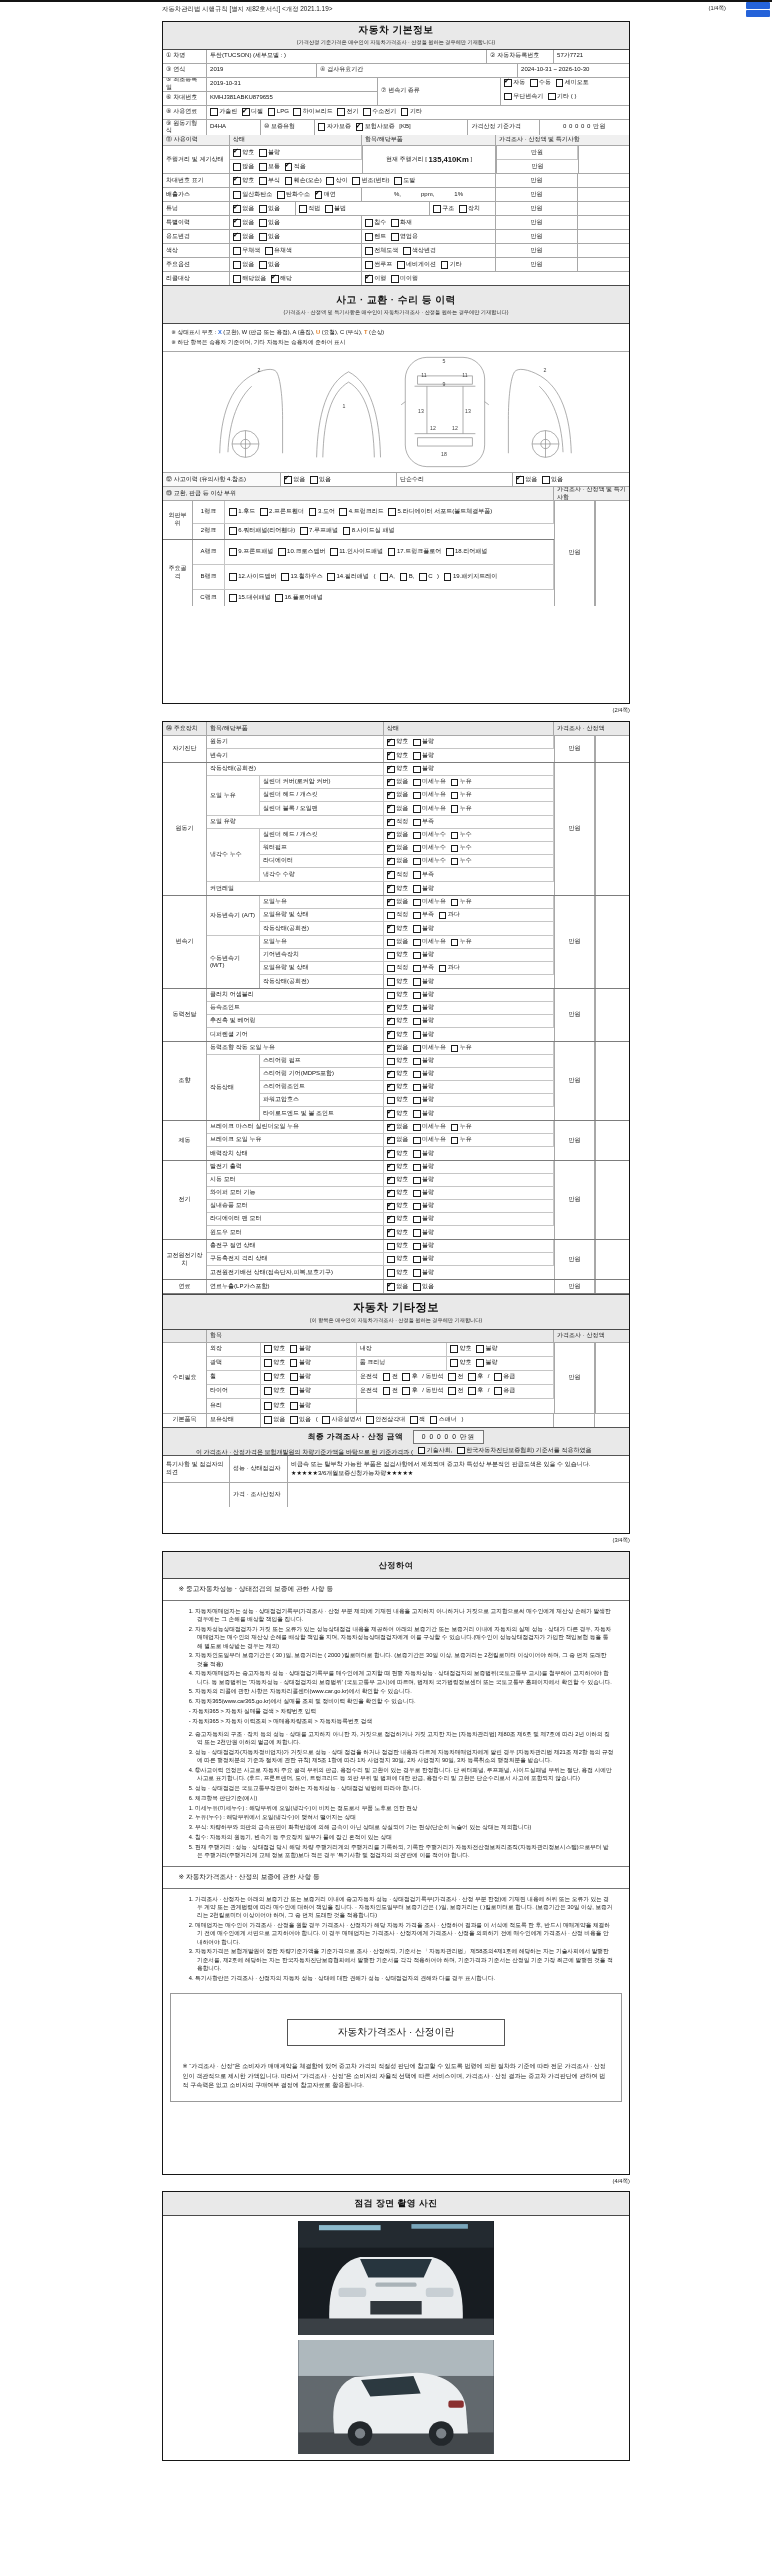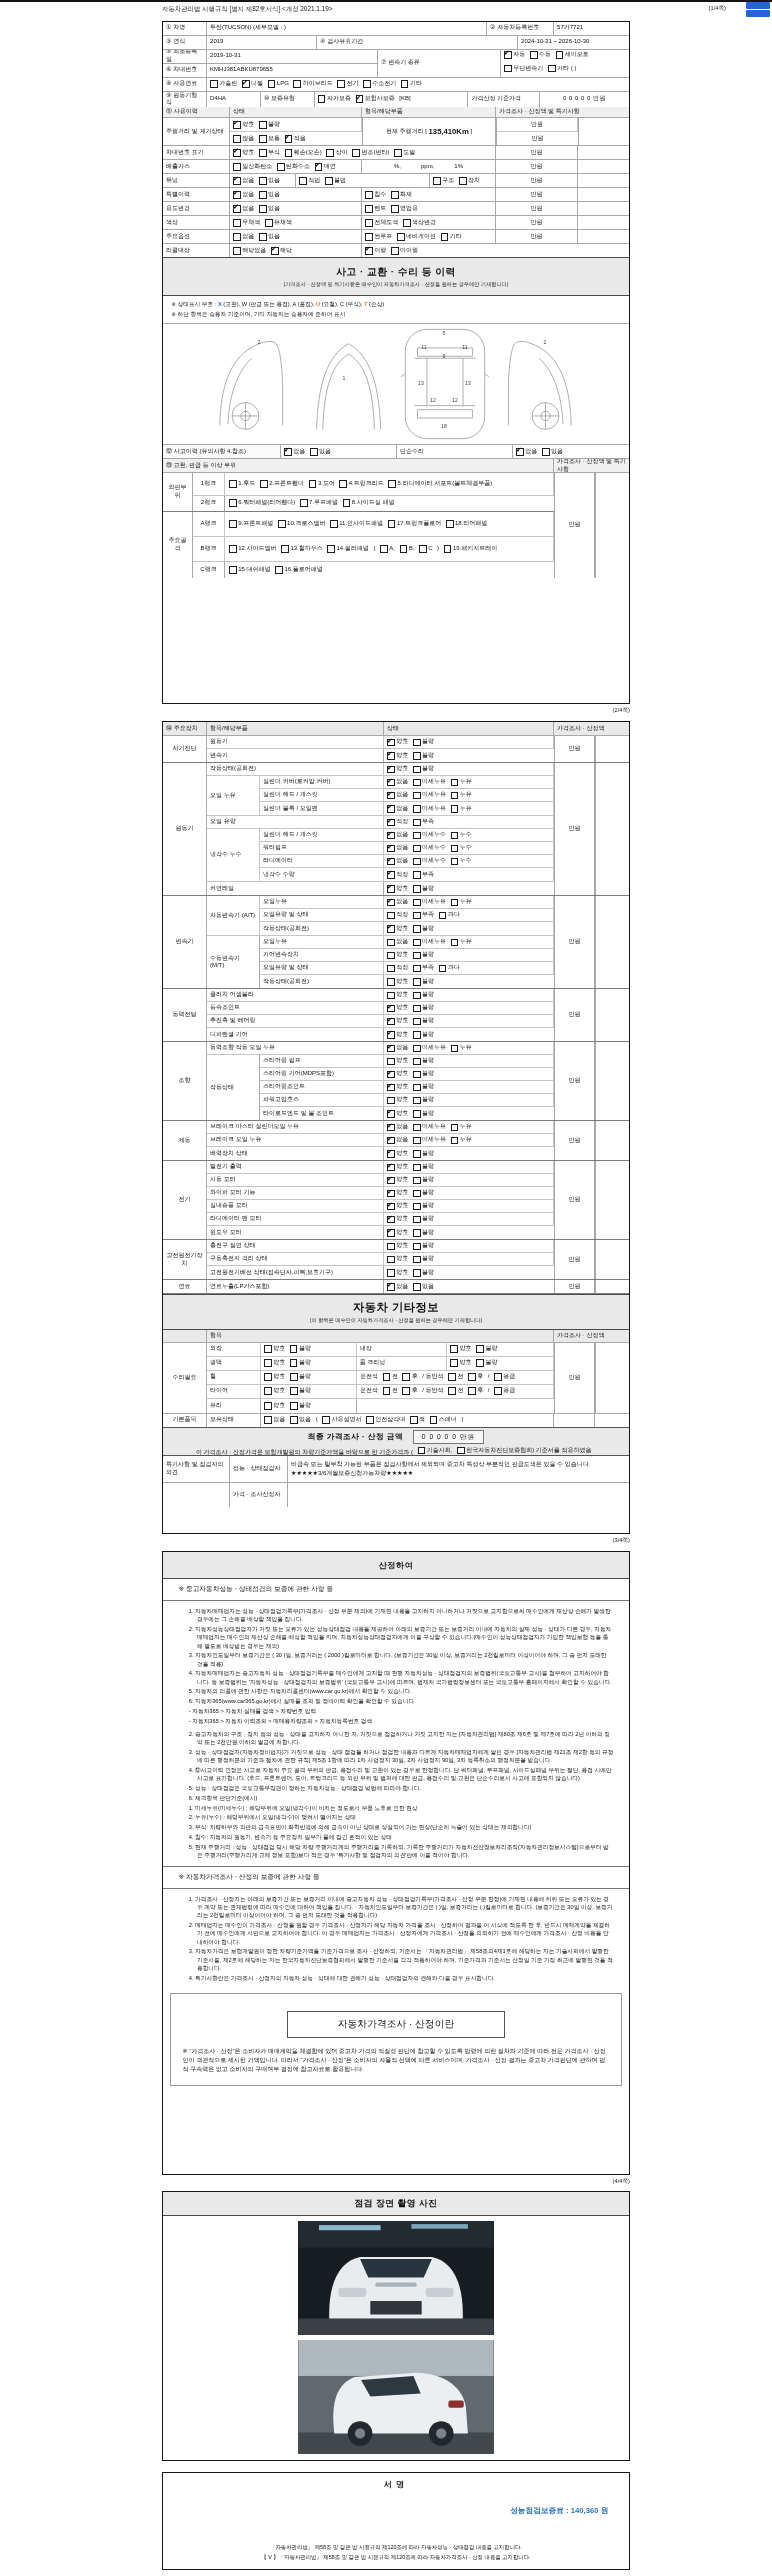--- a/index.html
+++ b/index.html
@@ -35,37 +35,41 @@
   .cl{font-size:6px;}
   .wrap{flex-wrap:wrap;}
   .pre{white-space:pre;}
   .legend{padding:4.1px 8.2px;font-size:5.7px;line-height:1.65;border-bottom:0.5px solid #a8a8a8;}
   .diagram{position:relative;height:120px;border-bottom:0.5px solid #a8a8a8;}
   .dn{position:absolute;font-size:5.2px;color:#444;transform:translate(-50%,-50%);}
   .nhead{border-top:0.5px solid #777;border-bottom:0.5px solid #777;padding:6.2px 15.5px;font-size:6.7px;}
   .nlist .ni{font-size:5.7px;line-height:1.45;margin:4.6px 0;padding-left:8.2px;text-indent:-8.2px;}
   .nlist .ni.sub{margin-left:10.3px;margin-top:1.5px;margin-bottom:1.5px;}
   .cbox{border:0.5px solid #999;margin:8.2px 7.2px;padding:9.3px 8.2px 10.3px;}
-  .cbox .cbt{border:0.5px solid #555;width:216px;margin:8px auto;text-align:center;font-size:9.8px;padding:6.2px 0;}
+  .cbox .cbt{border:0.5px solid #555;width:216px;margin:16px auto;text-align:center;font-size:9.8px;padding:6.2px 0;}
   .cbox .cbx{font-size:6px;line-height:1.55;margin-top:8.2px;padding:0 3.1px;}
   .photo{width:196px;height:114px;margin:5.2px auto;position:relative;overflow:hidden;background:#1a1f24;}
   svg{display:block;}
 </style>
 </head>
 <body>
 
 <div id="page">
   <div class="topbar"></div>
   <div class="badge" style="right:3.1px;top:2.1px;background:#2563d9;"></div>
   <div class="badge" style="right:3.1px;top:10.3px;background:#2563d9;"></div>
   <div class="topnote">자동차관리법 시행규칙 [별지 제82호서식] &lt;개정 2021.1.19&gt;</div>
   <div class="pgmark" style="top:5.2px;right:47px;">(1/4쪽)</div>
 
   <div class="bx" style="top:20.6px;height:683px;">
 
+    <div class="band" style="height:28px;border-top:none;">
+      <div class="t1">자동차 기본정보</div>
+      <div class="t2">(가격산정 기준가격은 매수인이 자동차가격조사 · 산정을 원하는 경우에만 기재합니다)</div>
+    </div>
 
     <div>
       <div class="fr" style="height:14px;">
         <div class="cell" style="width:44px;">① 차명</div>
         <div class="cell" style="width:280px;">투싼(TUCSON) (세부모델 : )</div>
         <div class="cell" style="width:67px;">② 자동차등록번호</div>
         <div class="cell ne" style="width:74px;">57가7721</div>
       </div>
       <div class="fr" style="height:14px;">
         <div class="cell" style="width:44px;">③ 연식</div>
@@ -1669,27 +1673,14 @@
           <rect x="292" y="118" width="30" height="14" rx="4" fill="#8a3030"></rect>
           <circle cx="120" cy="182" r="24" fill="#23282c"></circle>
           <circle cx="120" cy="182" r="10" fill="#7b8288"></circle>
           <circle cx="278" cy="182" r="24" fill="#23282c"></circle>
           <circle cx="278" cy="182" r="10" fill="#7b8288"></circle>
         </g>
       </svg>
     </div>
   </div>
 
-  <div class="bx" style="top:2472px;height:98px;border-width:1.5px;">
-    <div style="text-align:center;padding-top:6.2px;">
-      <span style="font-size:8.2px;font-weight:bold;letter-spacing:4.1px;">서명</span>
-    </div>
-    <div style="position:absolute;right:20.6px;top:33px;font-size:7.7px;font-weight:bold;color:#2e74b5;">
-      <span>성능점검보증료 :</span>
-      <span>140,360 원</span>
-    </div>
-    <div style="position:absolute;bottom:6.2px;left:0;width:100%;text-align:center;font-size:5.4px;line-height:1.8;">
-      <div>「자동차관리법」 제58조 및 같은 법 시행규칙 제120조에 따라 자동차성능 · 상태점검 내용을 고지합니다.</div>
-      <div>【 V 】「자동차관리법」 제58조 및 같은 법 시행규칙 제120조에 따라 자동차가격조사 · 산정 내용을 고지합니다.</div>
-    </div>
-  </div>
 </div>
 
 
 </body></html>

